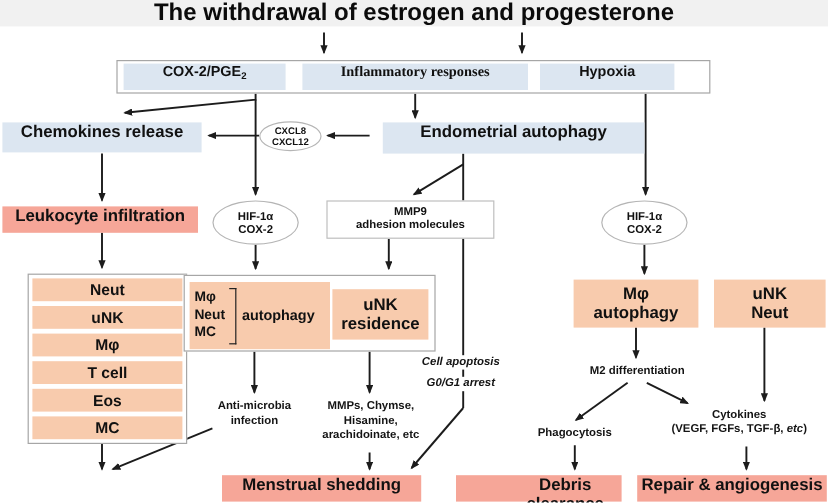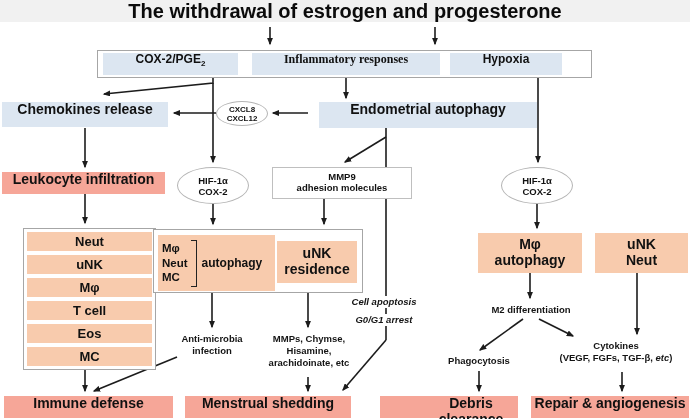--- a/index.html
+++ b/index.html
@@ -175,18 +175,17 @@
   <div class="lbl masked node" style="left:384px;top:314px;">G0/G1 arrest</div>
   <div class="lbl node" style="left:531px;top:304px;">M2 differentiation</div>
   <div class="lbl node" style="left:479px;top:355px;">Phagocytosis</div>
   <div class="lbl node" style="left:616px;top:340px;">
     <div>Cytokines</div>
     <div>
       <span>(VEGF, FGFs, TGF-β, </span><span class="it">etc</span><span>)</span>
     </div>
   </div>
 
-  <div class="box salmon node f13" style="left:4px;top:396px;width:169px;height:22px;">Immune defense</div>
   <div class="box salmon node f13" style="left:185px;top:396px;width:166px;height:22px;">Menstrual shedding</div>
   <div class="box salmon node f13" style="left:380px;top:396px;width:138px;height:22px;padding-left:44px;">Debris clearance</div>
   <div class="box salmon node f13" style="left:531px;top:396px;width:158px;height:22px;">Repair &amp; angiogenesis</div>
 
 </div>
 
 </body></html>

